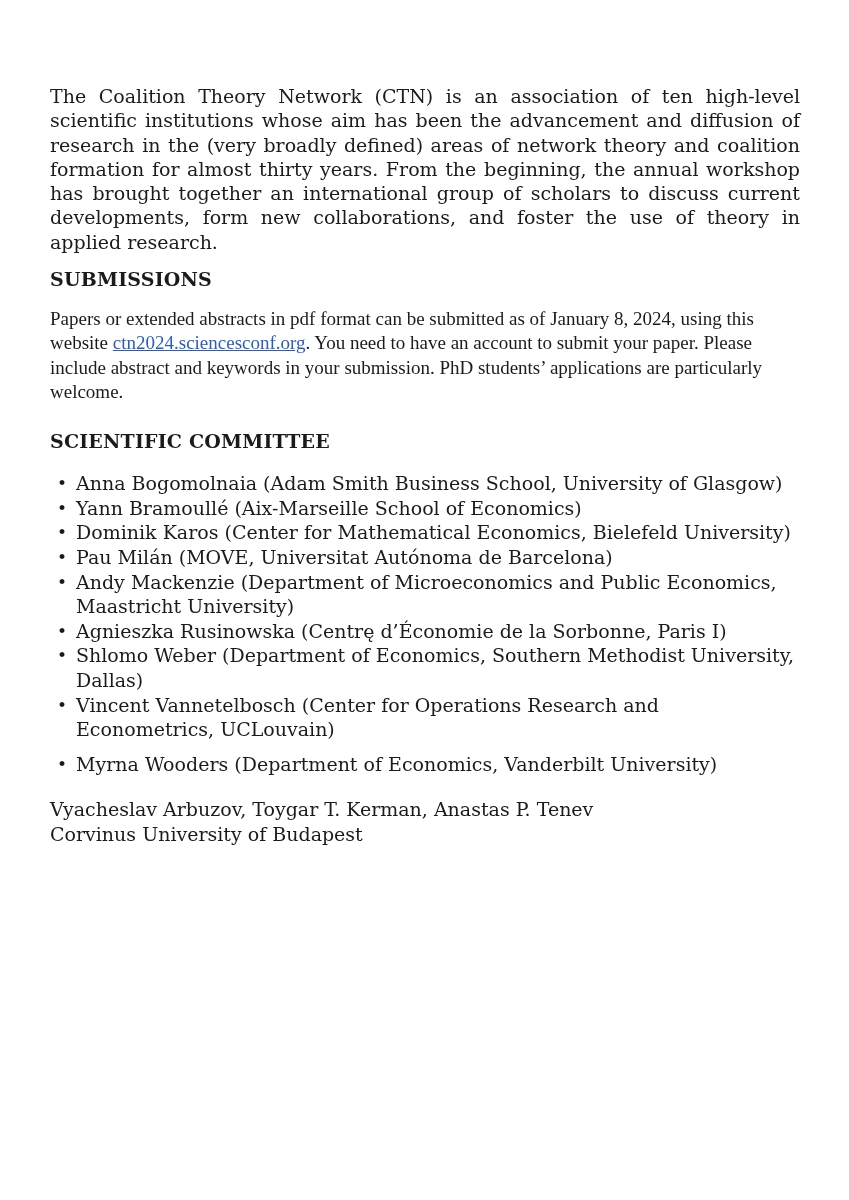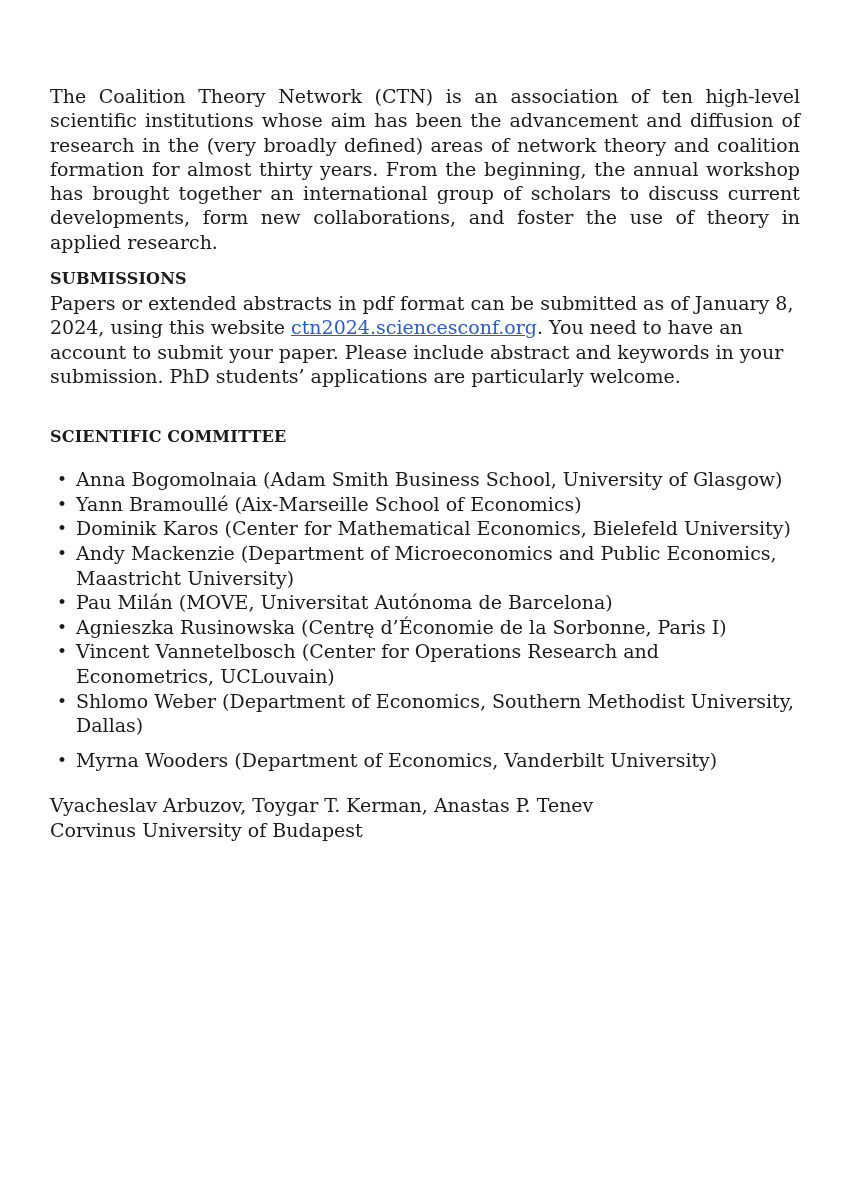--- a/index.html
+++ b/index.html
@@ -5,26 +5,26 @@
   html,body{margin:0;padding:0;background:#ffffff;}
   .page{
     position:relative;width:849px;height:968px;background:#ffffff;
     font-family:"DejaVu Serif","Liberation Serif",serif;
     color:#1b1b1b;overflow:hidden;
   }
   .content{position:absolute;left:50px;top:84px;width:750px;}
   p{margin:0;font-size:19px;line-height:24.3px;}
   .intro{text-align:justify;}
   h2{
-    margin:0;font-size:16px;line-height:24px;font-weight:bold;
+    margin:0;font-size:19px;line-height:24px;font-weight:bold;
     letter-spacing:0.2px;
   }
   .h-submissions{margin-top:13px;}
-  .p-submissions{}
-  .h-scientific{margin-top:37px;}
+  .p-submissions{margin-top:16px;font-family:Liberation Serif, serif;}
+  .h-scientific{margin-top:25px;}
   .h-local{margin-top:25px;}
   .p-organizers{margin-top:21px;}
   a.doclink{color:#2a5cc8;text-decoration:underline;cursor:pointer;}
   ul.committee{margin:18px 0 8px 0;padding:0;list-style:none;}
   ul.committee li{
     position:relative;padding-left:26px;font-size:19px;line-height:24.6px;
   }
   ul.committee li::before{
     content:"•";position:absolute;left:7px;top:0;font-size:17px;color:#1b1b1b;
   }
@@ -62,25 +62,25 @@
     <h2 class="h-submissions">SUBMISSIONS</h2>
 
     <p class="p-submissions"><span>Papers or extended abstracts in pdf format can be submitted as of January 8, 2024, using this website </span><a class="doclink" href="#" style="color: rgb(42, 92, 200);">ctn2024.sciencesconf.org</a><span>. You need to have an account to submit your paper. Please include abstract and keywords in your submission. PhD students’ applications are particularly welcome.</span></p>
 
     <h2 class="h-scientific">SCIENTIFIC COMMITTEE</h2>
 
     <ul class="committee">
       <li>Anna Bogomolnaia (Adam Smith Business School, University of Glasgow)</li>
       <li>Yann Bramoullé (Aix-Marseille School of Economics)</li>
       <li>Dominik Karos (Center for Mathematical Economics, Bielefeld University)</li>
+      <li>Pau Milán (MOVE, Universitat Autónoma de Barcelona)</li>
       <li>Andy Mackenzie (Department of Microeconomics and Public Economics, Maastricht University)</li>
-      <li>Pau Milán (MOVE, Universitat Autónoma de Barcelona)</li>
       <li>Agnieszka Rusinowska (Centrę d’Économie de la Sorbonne, Paris I)</li>
+      <li>Shlomo Weber (Department of Economics, Southern Methodist University, Dallas)</li>
       <li>Vincent Vannetelbosch (Center for Operations Research and Econometrics, UCLouvain)</li>
-      <li>Shlomo Weber (Department of Economics, Southern Methodist University, Dallas)</li>
       <li class="spaced">Myrna Wooders (Department of Economics, Vanderbilt University)</li>
     </ul>
 
 
     <p class="p-organizers"><span>Vyacheslav Arbuzov, Toygar T. Kerman, Anastas P. Tenev</span><br><span>Corvinus University of Budapest</span></p>
   </div>
 
   <div class="footer-ctn">
     <svg id="ctn-mark" width="62" height="78" viewBox="0 0 62 78">
         <path d="M23 4 L24 5 L23 6 L22 5 Z" fill="#9a5b71"></path>

